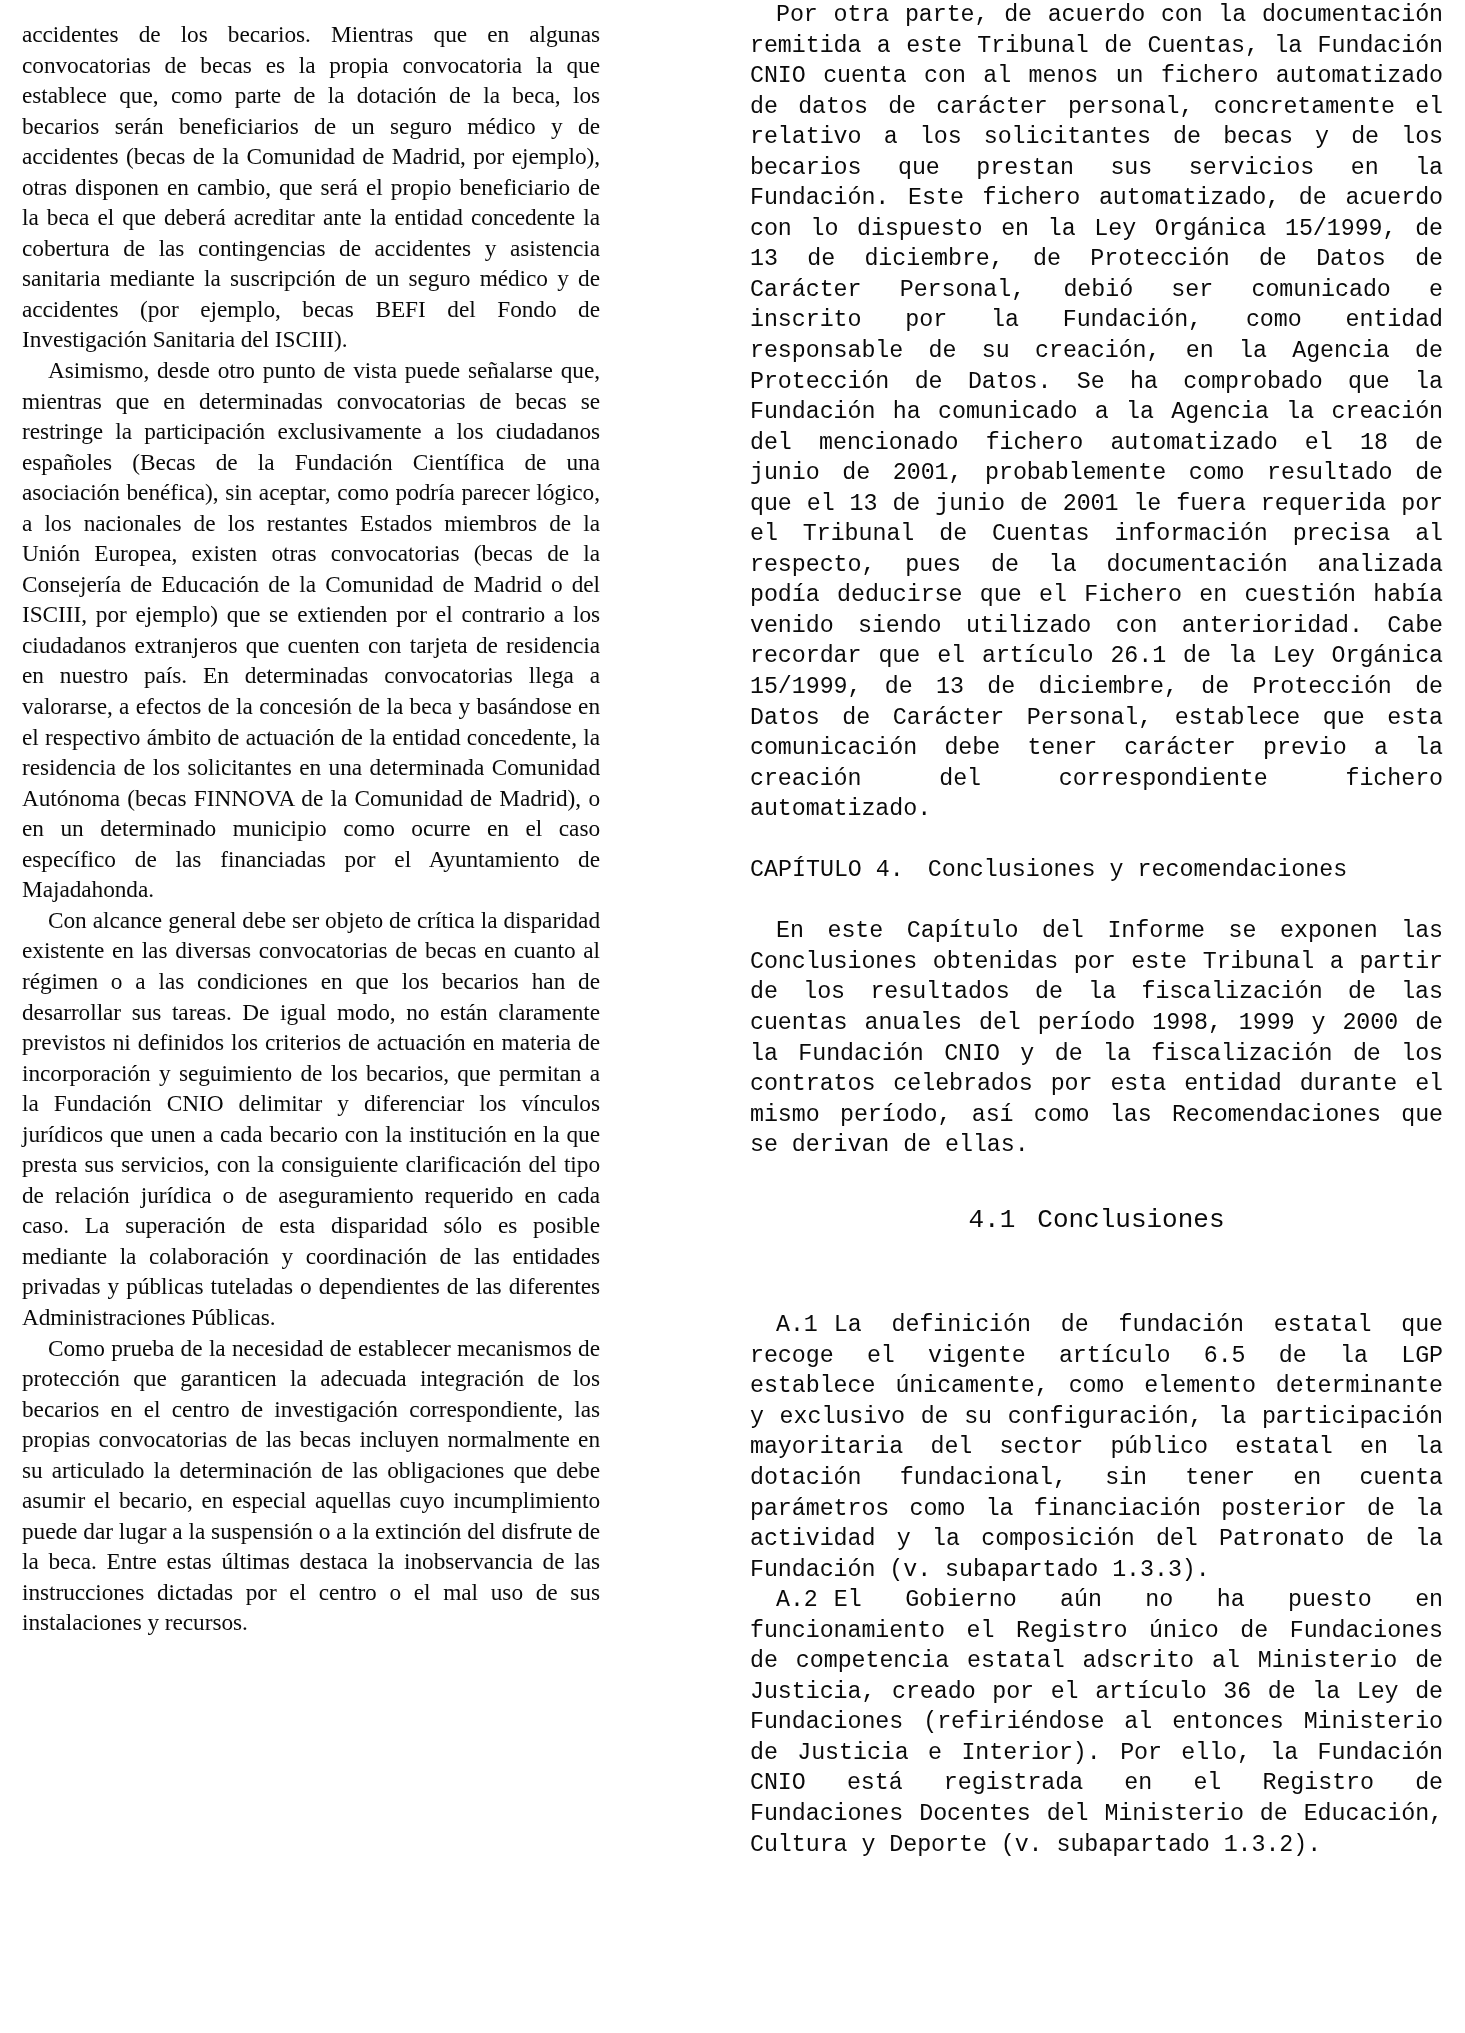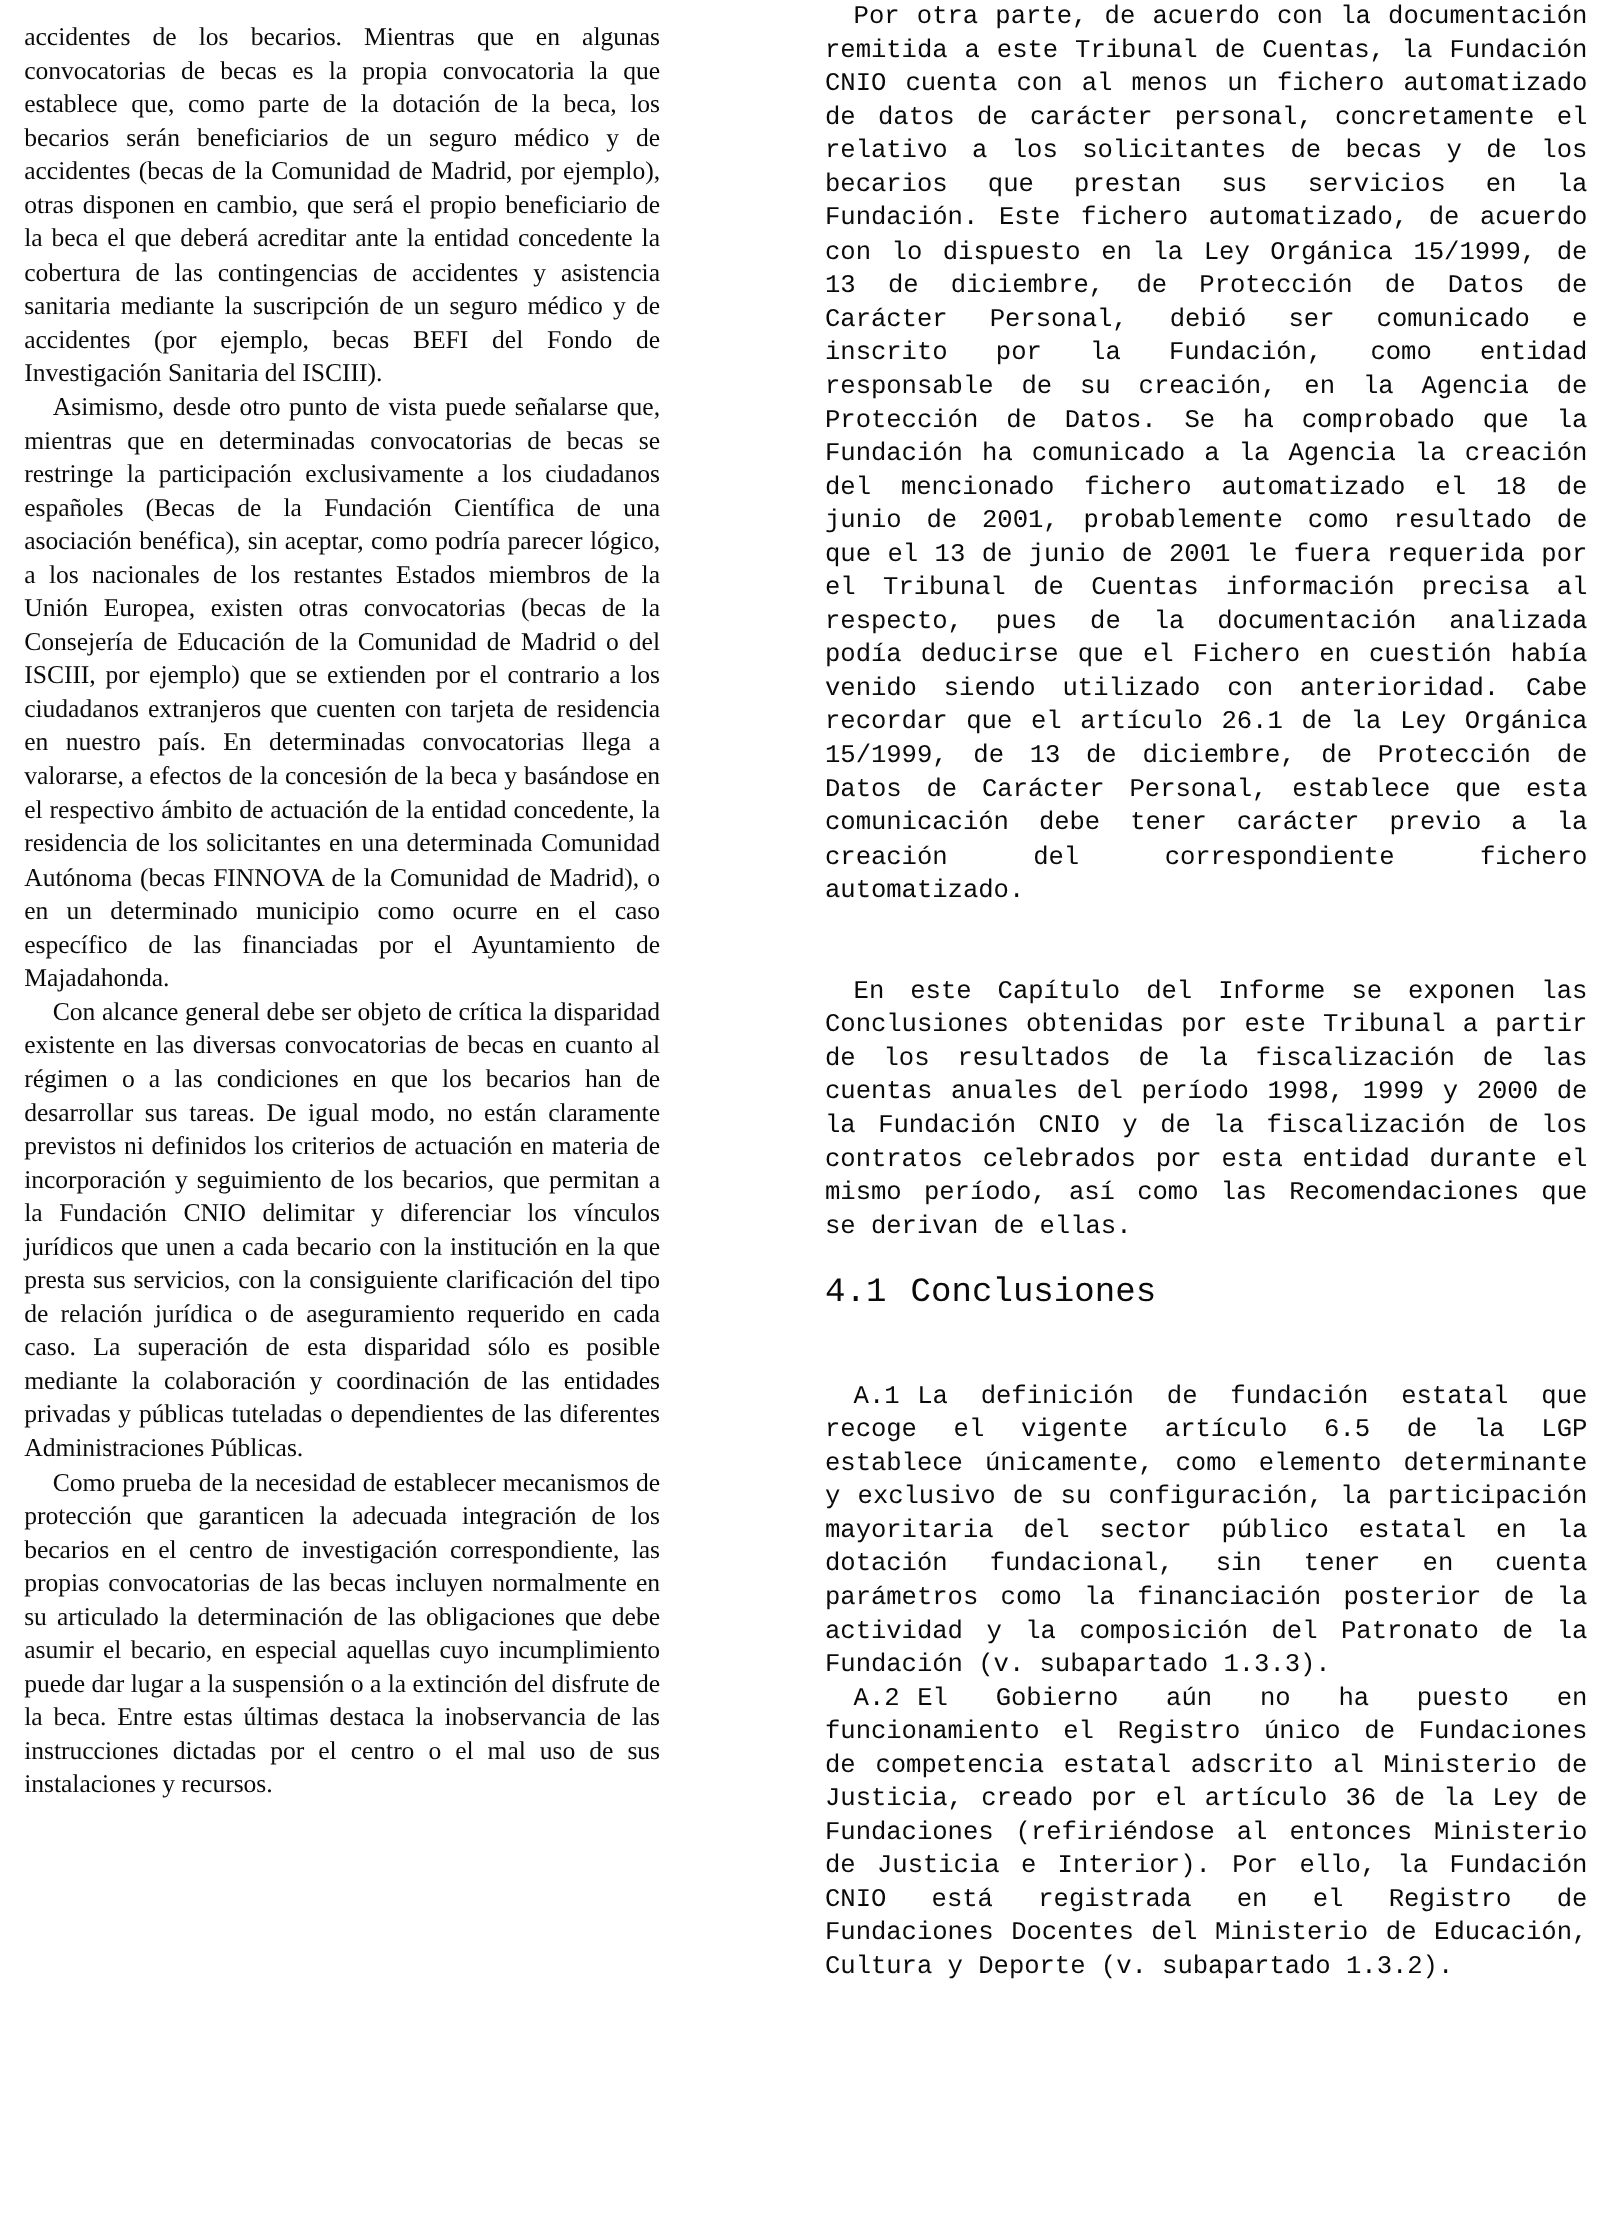--- a/index.html
+++ b/index.html
@@ -64,26 +64,26 @@
     font-size: 23.3px;
     line-height: 30.55px;
     font-weight: normal;
     text-align: left;
     letter-spacing: 0px;
   }
   h2.chapter .num { }
   h2.chapter .sep { display: inline-block; width: 24px; }
 
   h3.section, h3.subsection {
-    margin: 0;
+    margin: 13px;
     padding: 0;
-    font-size: 31px;
+    font-size: 26px;
     line-height: 30.55px;
     font-weight: normal;
-    text-align: left;
+    text-align: center;
   }
   h3.section .sep, h3.subsection .sep { display: inline-block; width: 22px; }
 
   .gap-lg { height: 30px; }
   .gap-md { height: 31px; }
 
   .itemlabel { }
   .itemlabel .sp { display: inline-block; width: 16px; }
 </style>
 </head>
@@ -103,20 +103,23 @@
       <p class="body">Como prueba de la necesidad de establecer mecanismos de protección que garanticen la adecuada integración de los becarios en el centro de investigación correspondiente, las propias convocatorias de las becas incluyen normalmente en su articulado la determinación de las obligaciones que debe asumir el becario, en especial aquellas cuyo incumplimiento puede dar lugar a la suspensión o a la extinción del disfrute de la beca. Entre estas últimas destaca la inobservancia de las instrucciones dictadas por el centro o el mal uso de sus instalaciones y recursos.</p>
 
     </div>
 
     <div class="col col-right">
 
       <p class="body">Por otra parte, de acuerdo con la documentación remitida a este Tribunal de Cuentas, la Fundación CNIO cuenta con al menos un fichero automatizado de datos de carácter personal, concretamente el relativo a los solicitantes de becas y de los becarios que prestan sus servicios en la Fundación. Este fichero automatizado, de acuerdo con lo dispuesto en la Ley Orgánica 15/1999, de 13 de diciembre, de Protección de Datos de Carácter Personal, debió ser comunicado e inscrito por la Fundación, como entidad responsable de su creación, en la Agencia de Protección de Datos. Se ha comprobado que la Fundación ha comunicado a la Agencia la creación del mencionado fichero automatizado el 18 de junio de 2001, probablemente como resultado de que el 13 de junio de 2001 le fuera requerida por el Tribunal de Cuentas información precisa al respecto, pues de la documentación analizada podía deducirse que el Fichero en cuestión había venido siendo utilizado con anterioridad. Cabe recordar que el artículo 26.1 de la Ley Orgánica 15/1999, de 13 de diciembre, de Protección de Datos de Carácter Personal, establece que esta comunicación debe tener carácter previo a la creación del correspondiente fichero automatizado.</p>
 
       <div class="gap-lg"></div>
 
+      <h2 class="chapter">
+        <span class="num">CAPÍTULO 4.</span><span class="sep"></span><span>Conclusiones y recomendaciones</span>
+      </h2>
 
       <div class="gap-md"></div>
 
       <p class="body">En este Capítulo del Informe se exponen las Conclusiones obtenidas por este Tribunal a partir de los resultados de la fiscalización de las cuentas anuales del período 1998, 1999 y 2000 de la Fundación CNIO y de la fiscalización de los contratos celebrados por esta entidad durante el mismo período, así como las Recomendaciones que se derivan de ellas.</p>
 
       <div class="gap-md"></div>
 
       <h3 class="section">
         <span>4.1</span><span class="sep"></span><span>Conclusiones</span>
       </h3>

